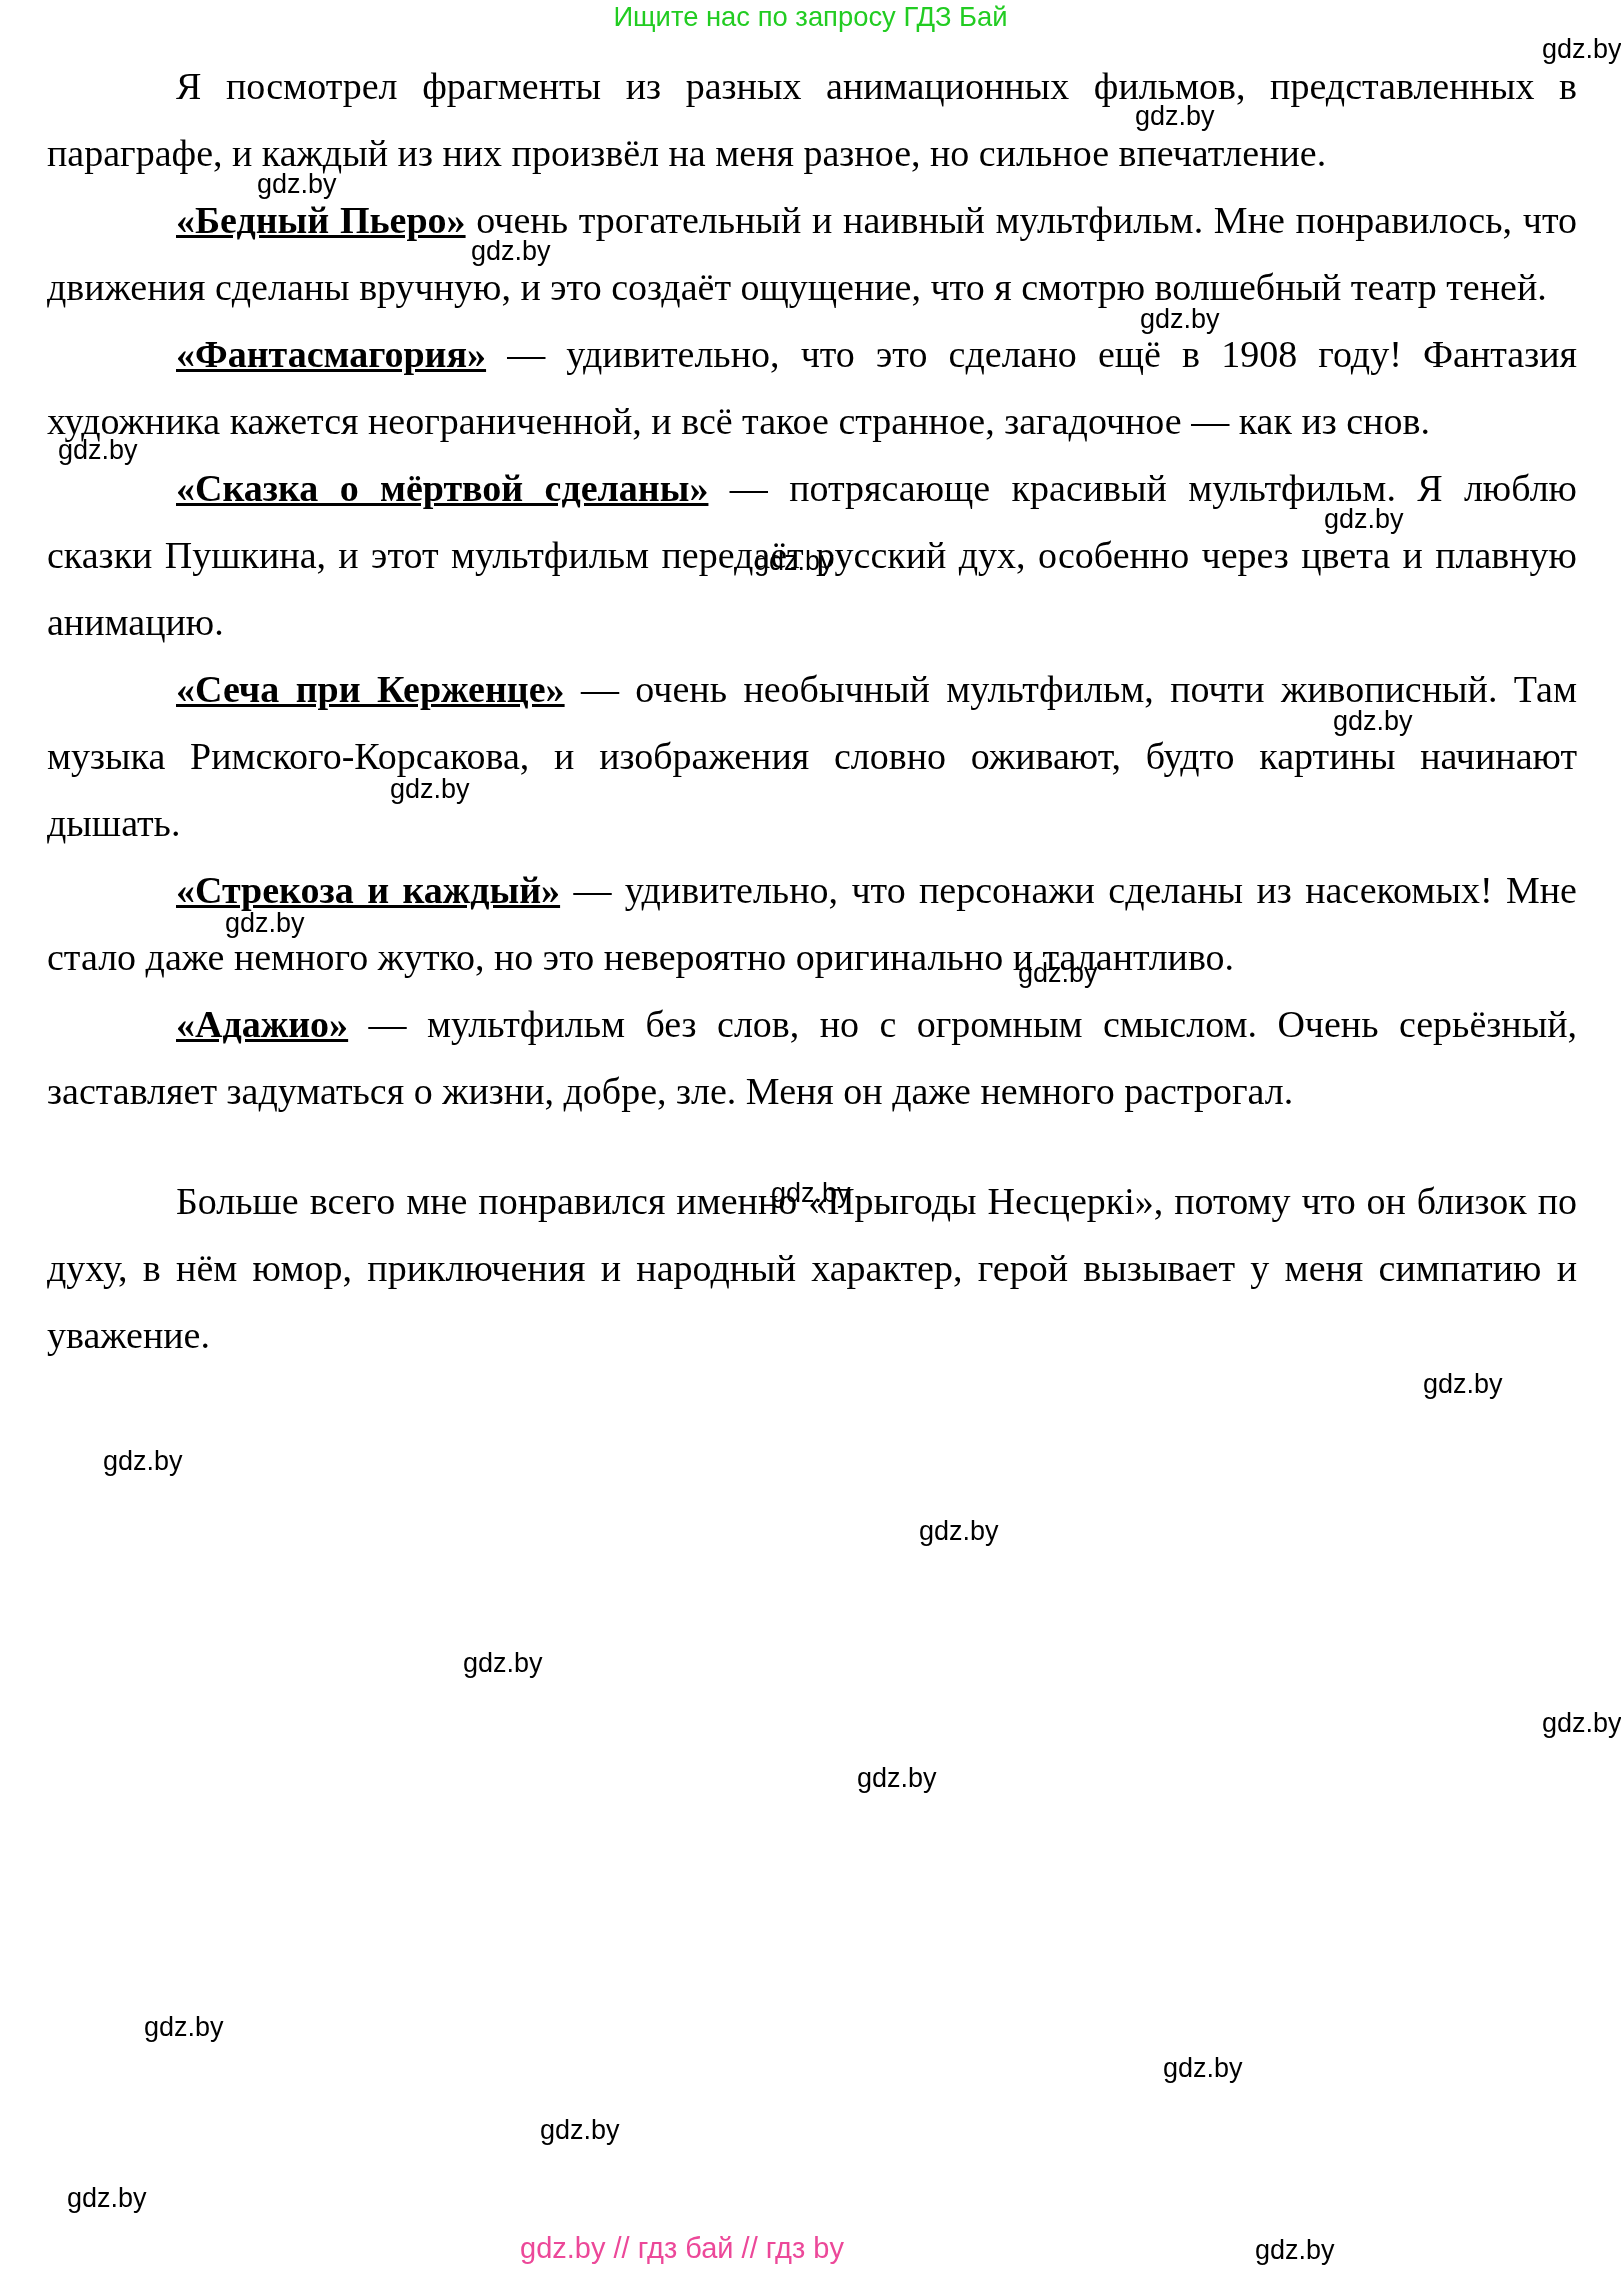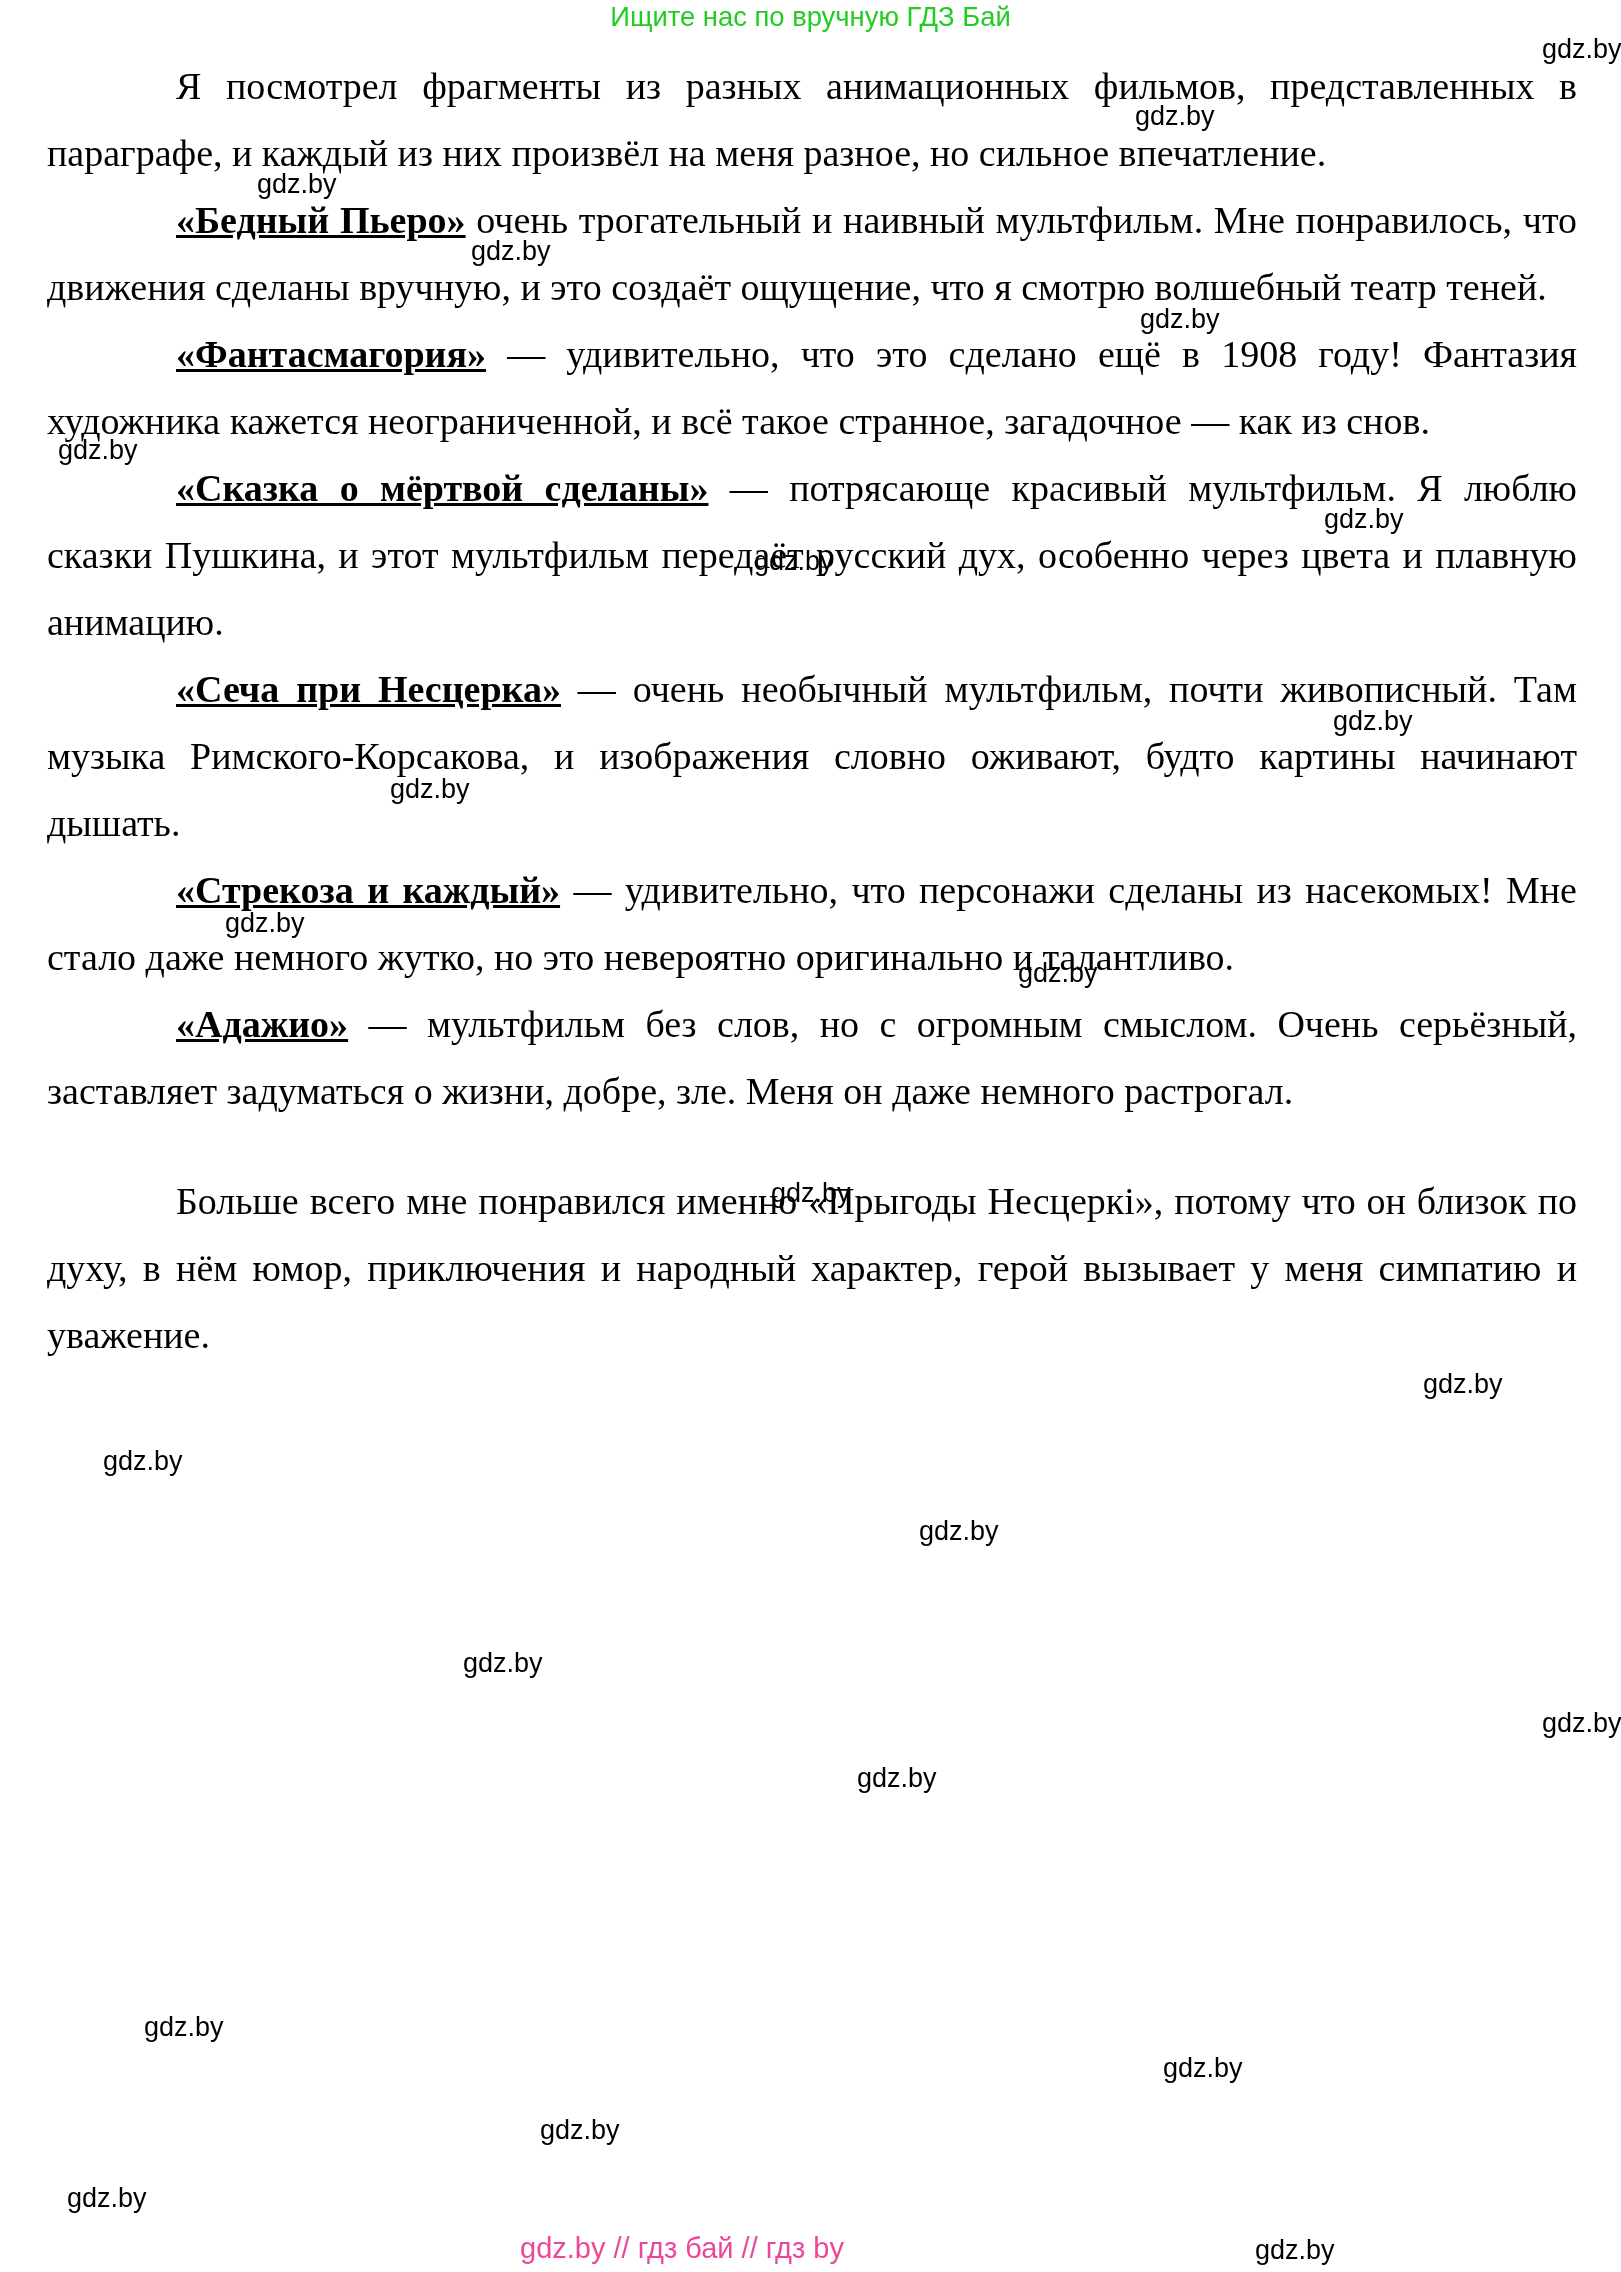--- a/index.html
+++ b/index.html
@@ -9,28 +9,28 @@
   .question { font-weight:bold; font-size:46px; line-height:67px; text-align:justify; text-indent:129px; margin:0; }
   .para { font-size:38px; line-height:67px; text-align:justify; text-indent:129px; margin:0 0 0 16px; }
   .para .title { font-weight:bold;text-decoration:underline; }
   .para.final { margin-top:43px; }
   .wm { position:absolute; font-family:"Liberation Sans", sans-serif; font-size:27px; color:#000; line-height:26px; }
   .footer { position:absolute; top:2231px; left:0; width:1364px; text-align:center; font-family:"Liberation Sans", sans-serif; font-size:29px; color:#ec4899; line-height:34px; }
 </style>
 </head>
 <body>
 
-<div class="top-banner">Ищите нас по вручную ГДЗ Бай</div>
+<div class="top-banner">Ищите нас по запросу ГДЗ Бай</div>
 
 <div class="content">
   <p class="para">Я посмотрел фрагменты из разных анимационных фильмов, представленных в параграфе, и каждый из них произвёл на меня разное, но сильное впечатление.</p>
   <p class="para"><span class="title">«Бедный Пьеро»</span><span> очень трогательный и наивный мультфильм. Мне понравилось, что движения сделаны вручную, и это создаёт ощущение, что я смотрю волшебный театр теней.</span></p>
   <p class="para"><span class="title">«Фантасмагория»</span><span> — удивительно, что это сделано ещё в 1908 году! Фантазия художника кажется неограниченной, и всё такое странное, загадочное — как из снов.</span></p>
   <p class="para"><span class="title">«Сказка о мёртвой сделаны»</span><span> — потрясающе красивый мультфильм. Я люблю сказки Пушкина, и этот мультфильм передаёт русский дух, особенно через цвета и плавную анимацию.</span></p>
-  <p class="para"><span class="title">«Сеча при Несцерка»</span><span> — очень необычный мультфильм, почти живописный. Там музыка Римского-Корсакова, и изображения словно оживают, будто картины начинают дышать.</span></p>
+  <p class="para"><span class="title">«Сеча при Керженце»</span><span> — очень необычный мультфильм, почти живописный. Там музыка Римского-Корсакова, и изображения словно оживают, будто картины начинают дышать.</span></p>
   <p class="para"><span class="title">«Стрекоза и каждый»</span><span> — удивительно, что персонажи сделаны из насекомых! Мне стало даже немного жутко, но это невероятно оригинально и талантливо.</span></p>
   <p class="para"><span class="title">«Адажио»</span><span> — мультфильм без слов, но с огромным смыслом. Очень серьёзный, заставляет задуматься о жизни, добре, зле. Меня он даже немного растрогал.</span></p>
   <p class="para final">Больше всего мне понравился именно «Прыгоды Несцеркі», потому что он близок по духу, в нём юмор, приключения и народный характер, герой вызывает у меня симпатию и уважение.</p>
 </div>
 
 <span class="wm" style="left:1542px;top:36px">gdz.by</span>
 <span class="wm" style="left:1135px;top:103px">gdz.by</span>
 <span class="wm" style="left:257px;top:171px">gdz.by</span>
 <span class="wm" style="left:471px;top:238px">gdz.by</span>
 <span class="wm" style="left:1140px;top:306px">gdz.by</span>

